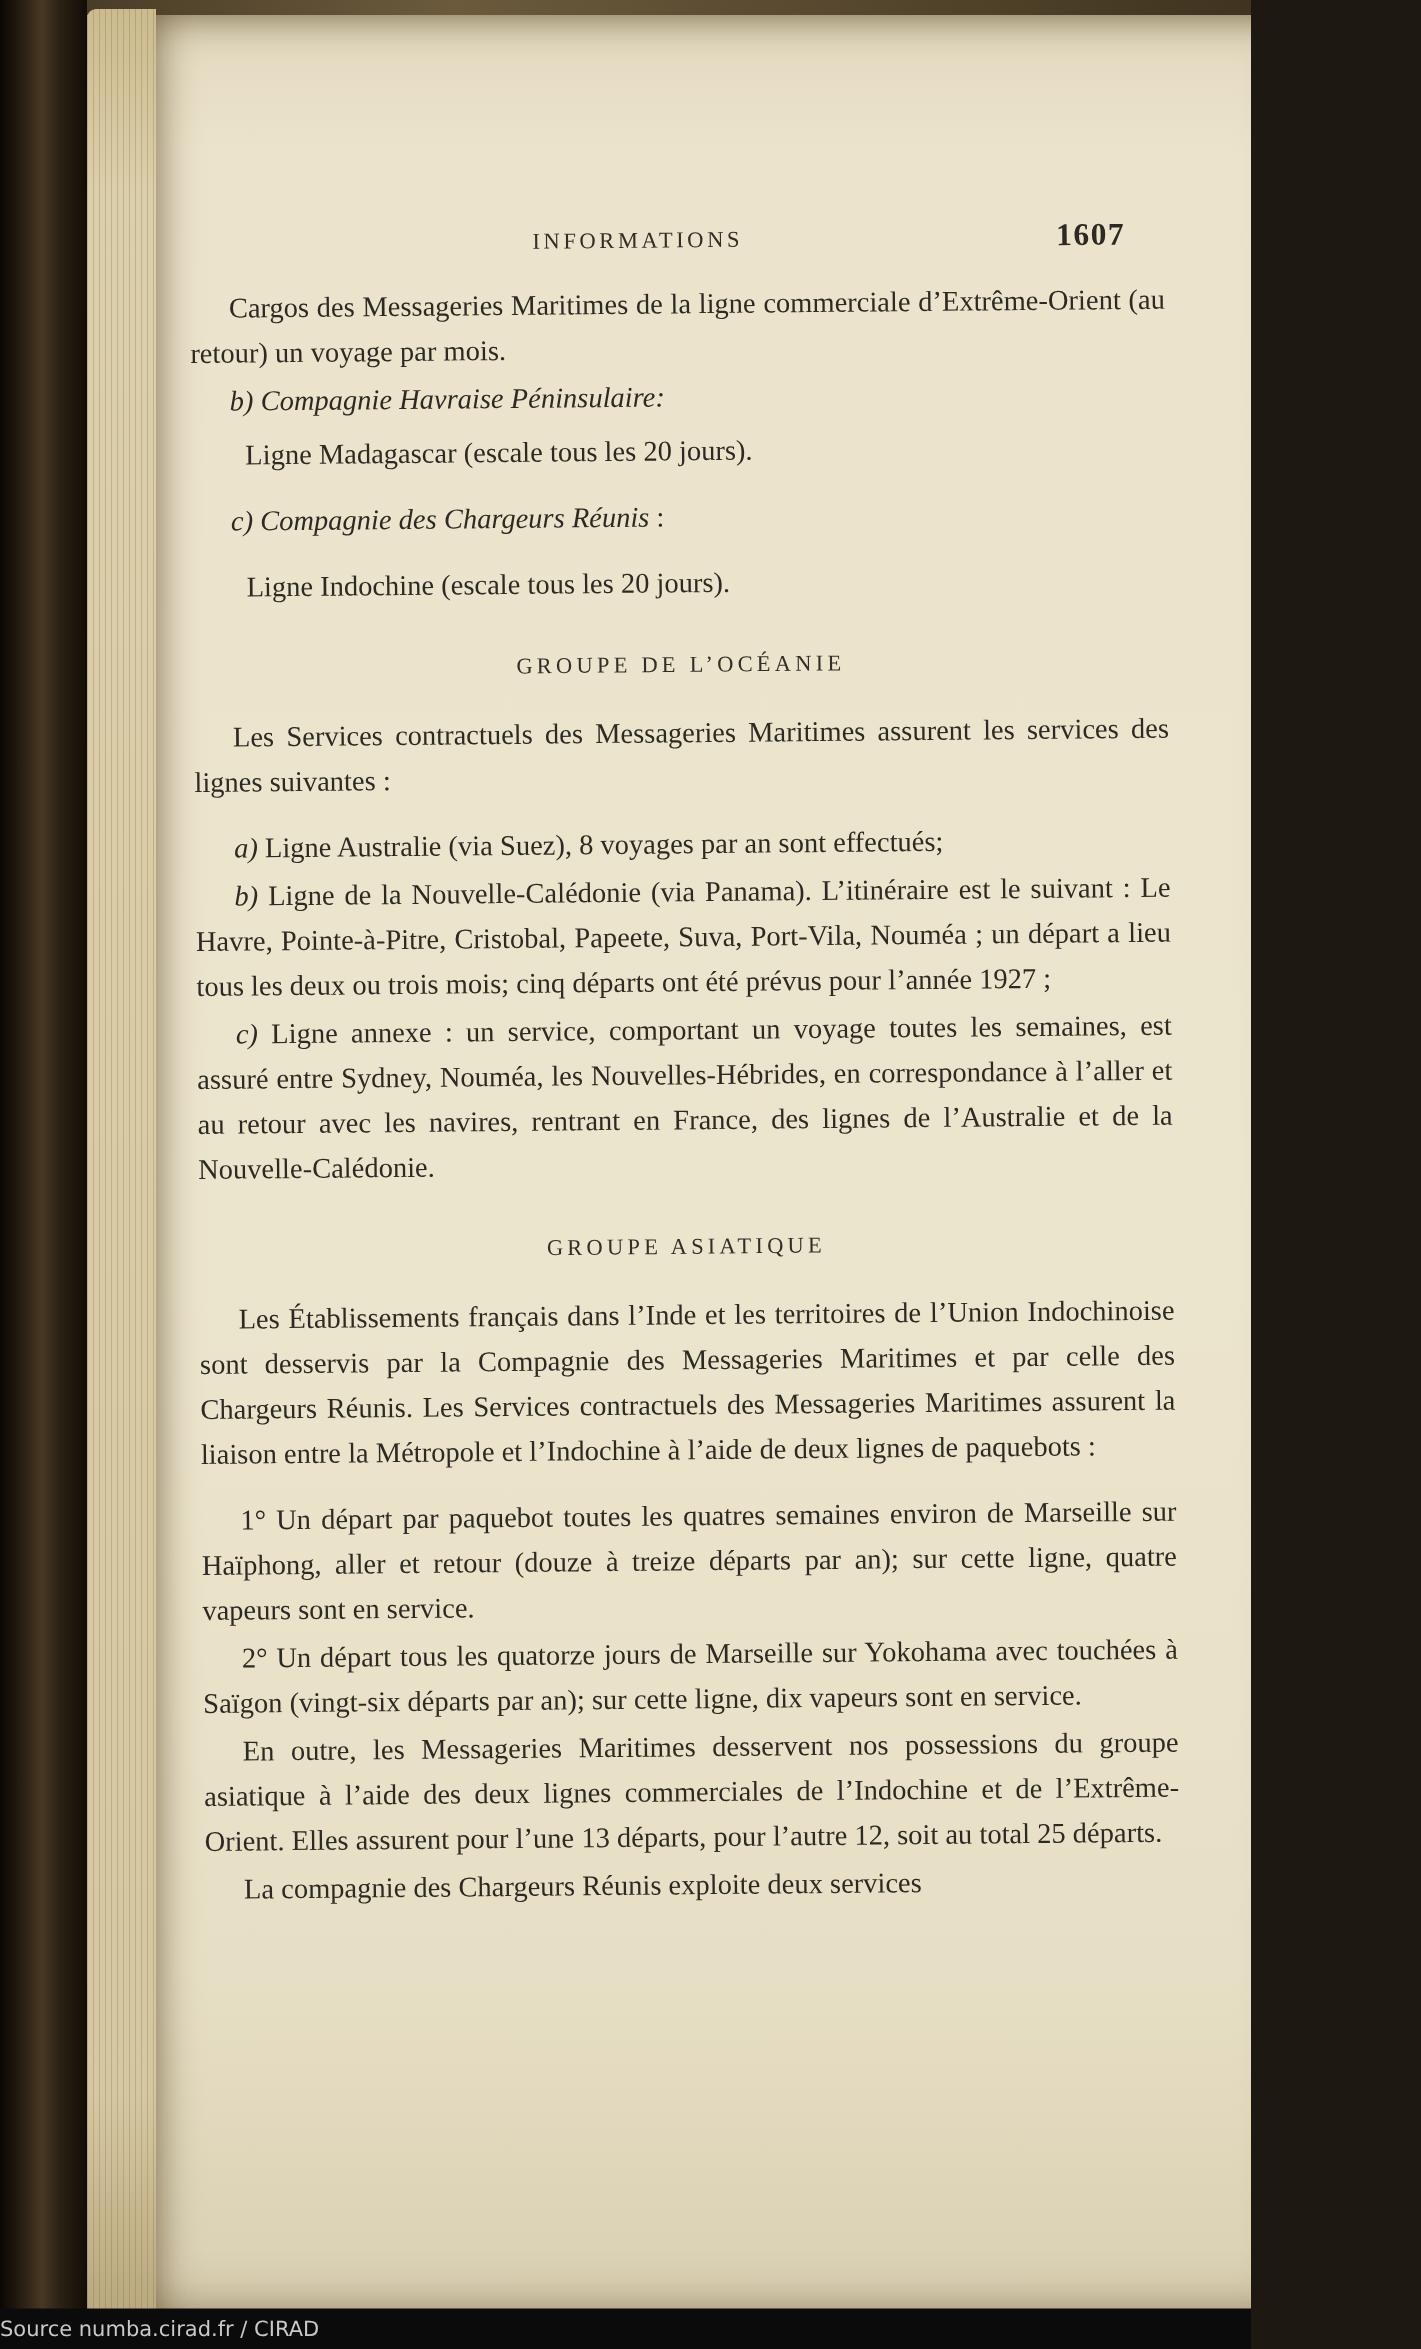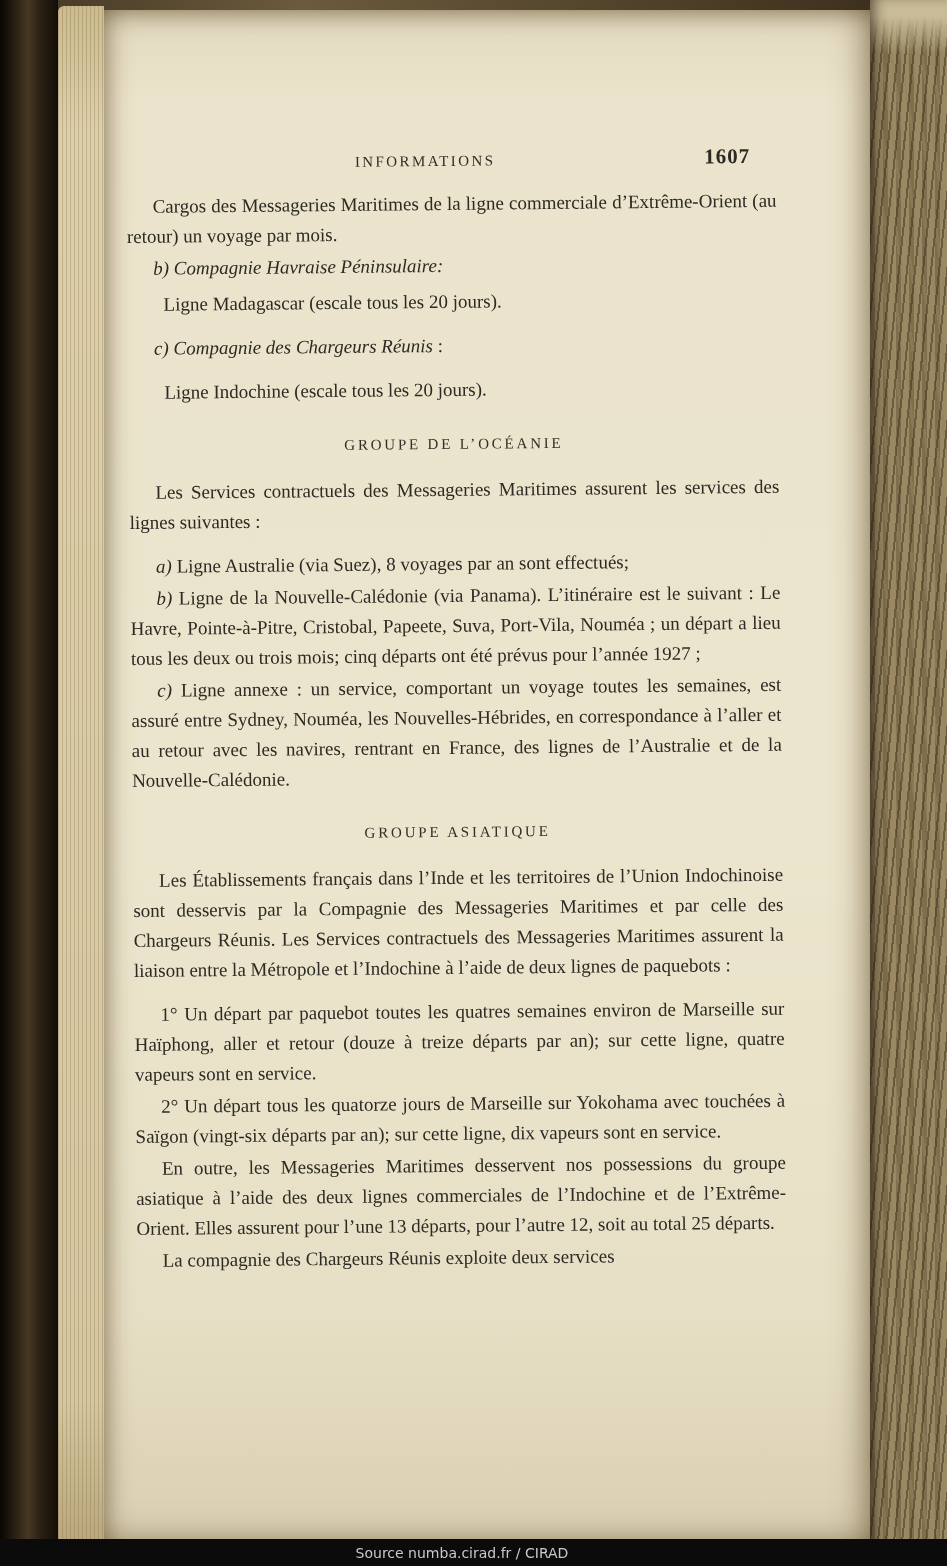--- a/index.html
+++ b/index.html
@@ -1,17 +1,17 @@
 <!DOCTYPE html>
 <html><head>
 <meta charset="utf-8">
 <style>
   html,body{margin:0;padding:0;background:#1d1812;}
   .scan{
-    position:relative;width:947px;height:1566px;overflow:hidden;
+    position:relative;width:834px;height:1566px;overflow:hidden;
     background:#fca5a5;
     font-family:"Liberation Serif","DejaVu Serif",serif;
   }
   .binding{
     position:absolute;left:0;top:0;width:58px;height:1566px;
     background:linear-gradient(90deg,#090703 0%,#1f170e 18%,#473823 48%,#2a2013 70%,#120d07 100%);
   }
   .top-band{
     position:absolute;left:58px;top:0;width:812px;height:10px;
     background:linear-gradient(90deg,#4a3d28,#6b5a3c 30%,#51432b 70%,#3d311e);
@@ -62,21 +62,21 @@
   .para{text-indent:26px;text-align:justify;}
   .subitem{margin-left:36px;margin-top:6px;margin-bottom:6px;}
   .gap{margin-top:14px;}
   .heading{
     text-align:center;font-size:15px;letter-spacing:2.8px;
     margin:28px 0 18px;text-indent:0;color:#332f28;
   }
   .it{font-style:italic;}
   .footer{
     position:absolute;left:0;bottom:0;width:947px;height:27px;background:#0b0b0b;z-index:5;
-    display:flex;align-items:center;justify-content:center;
+    display:flex;align-items:center;justify-content:flex-start;
     padding-right:23px;box-sizing:border-box;
     font-family:"DejaVu Sans","Liberation Sans",sans-serif;
     font-size:14px;color:#c9c9c9;margin-top:20px;
   }
 </style>
 </head>
 <body>
 
 <div class="scan">
   <div class="binding"></div>

